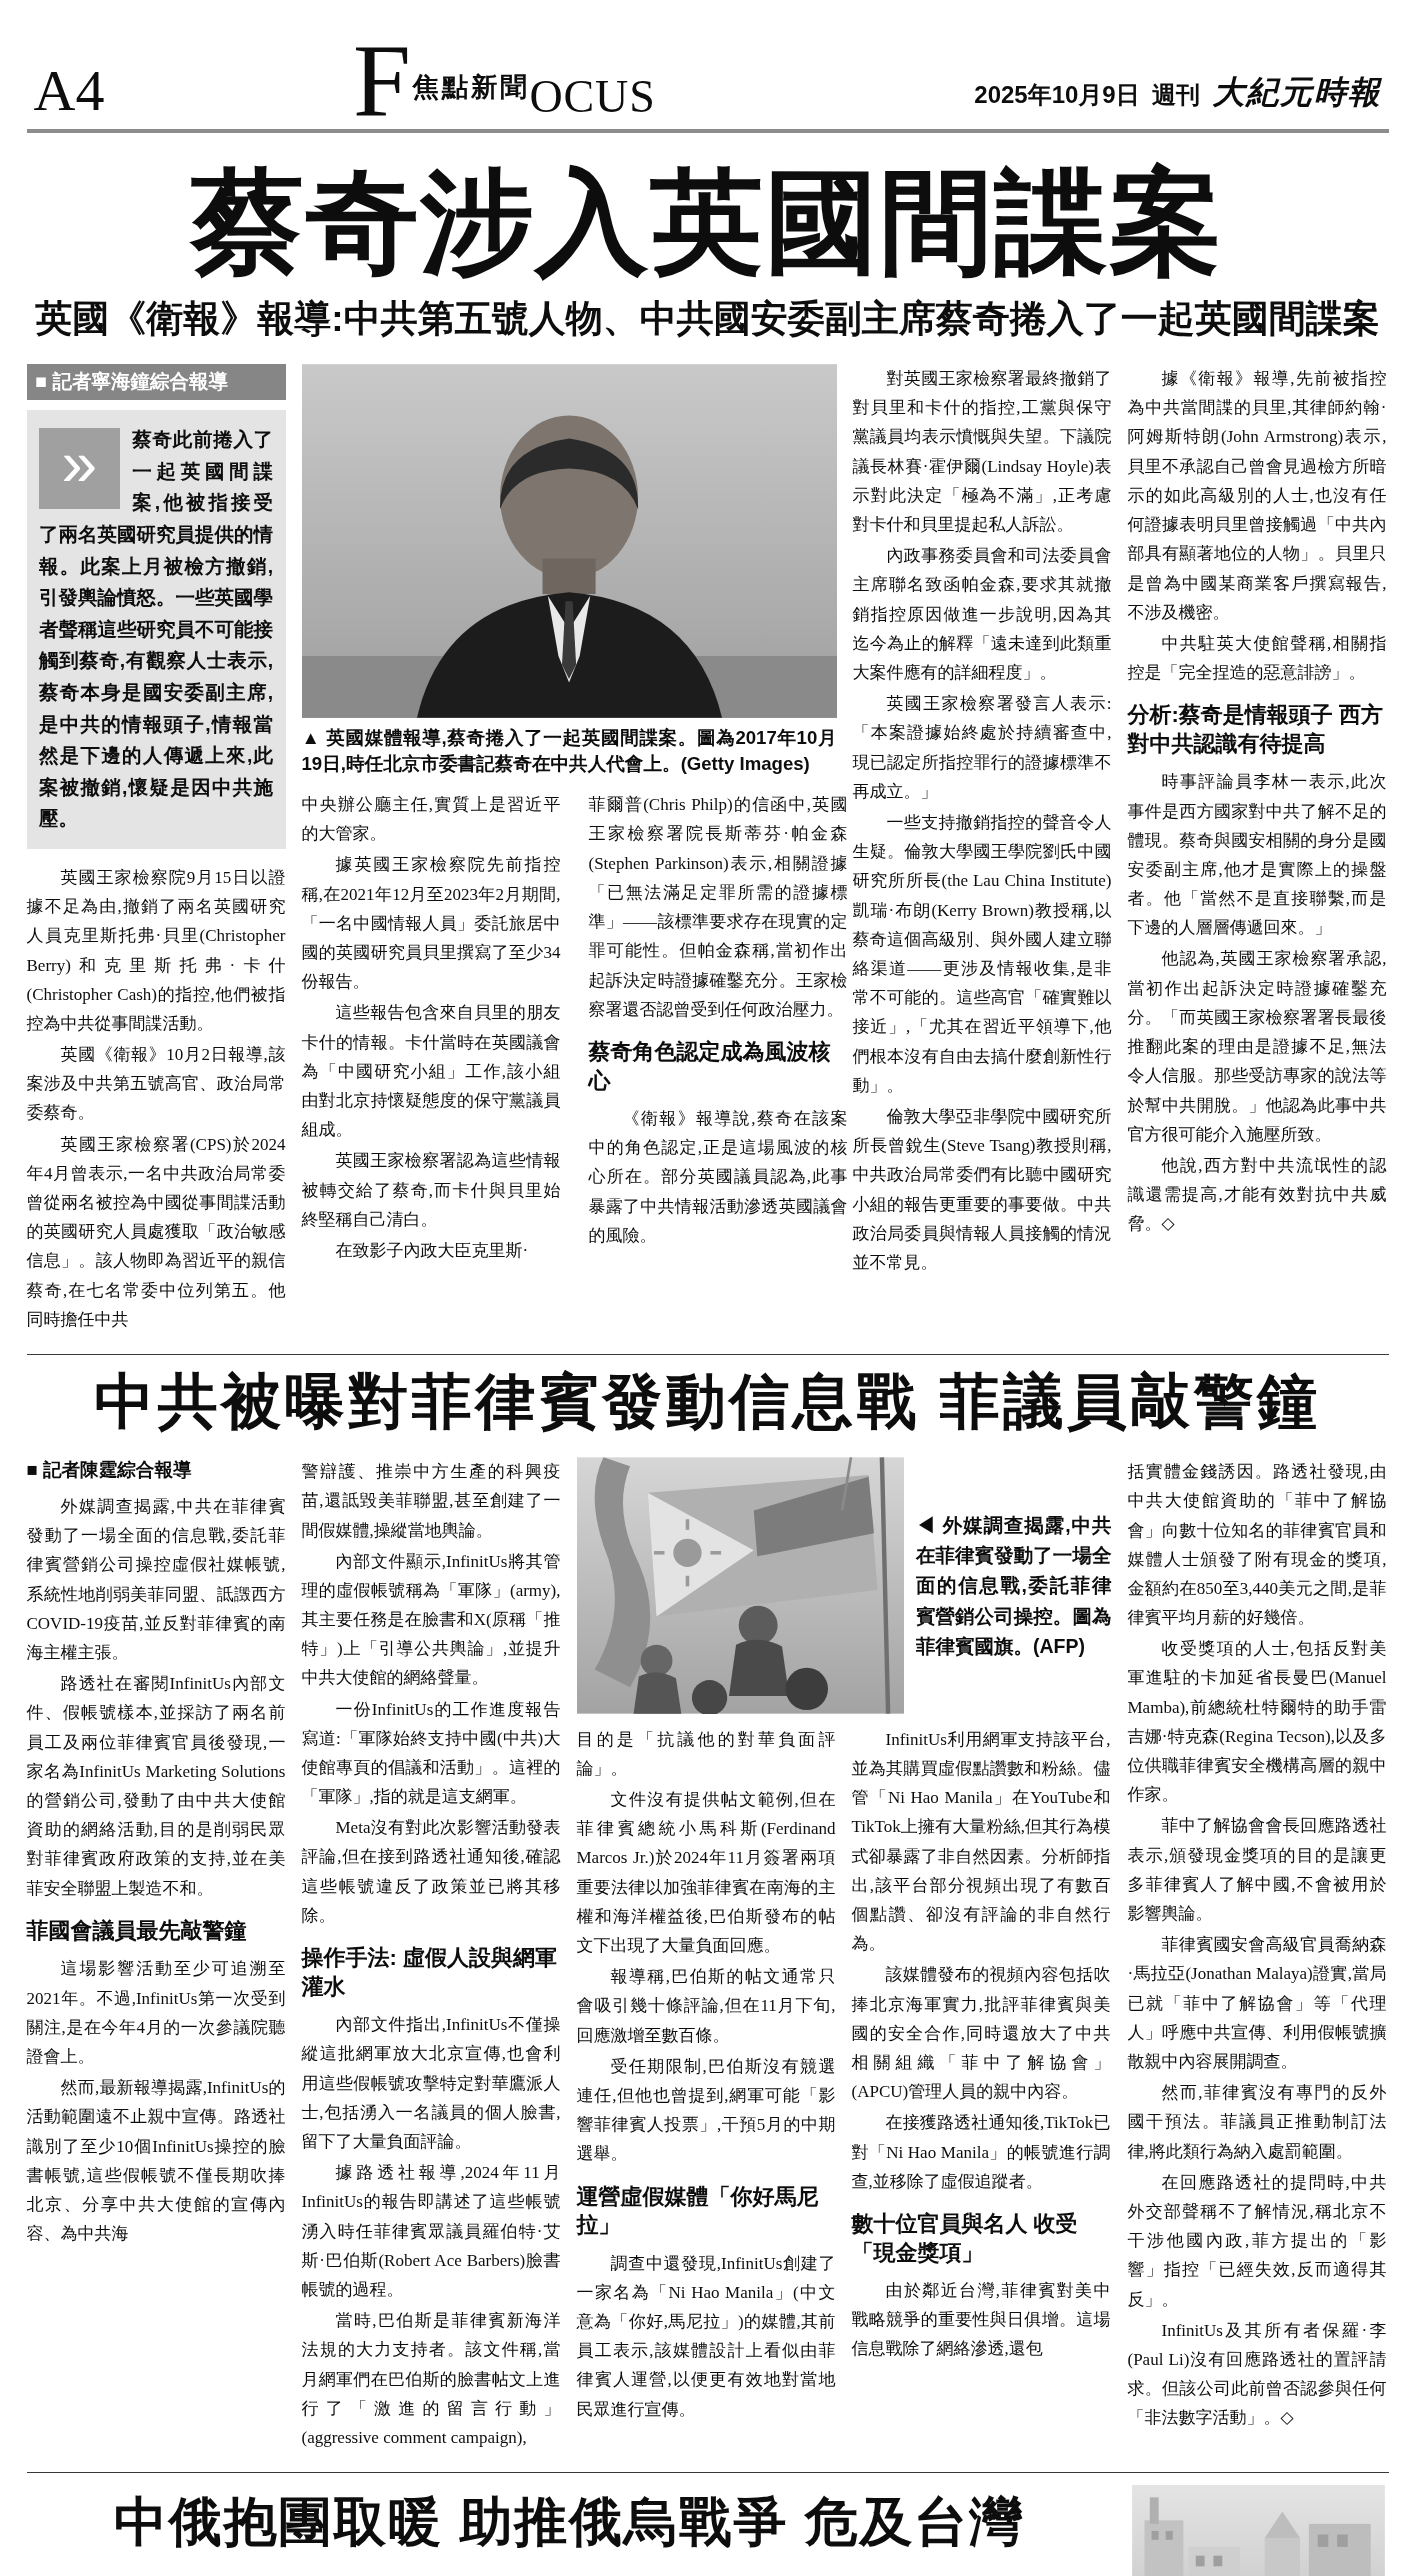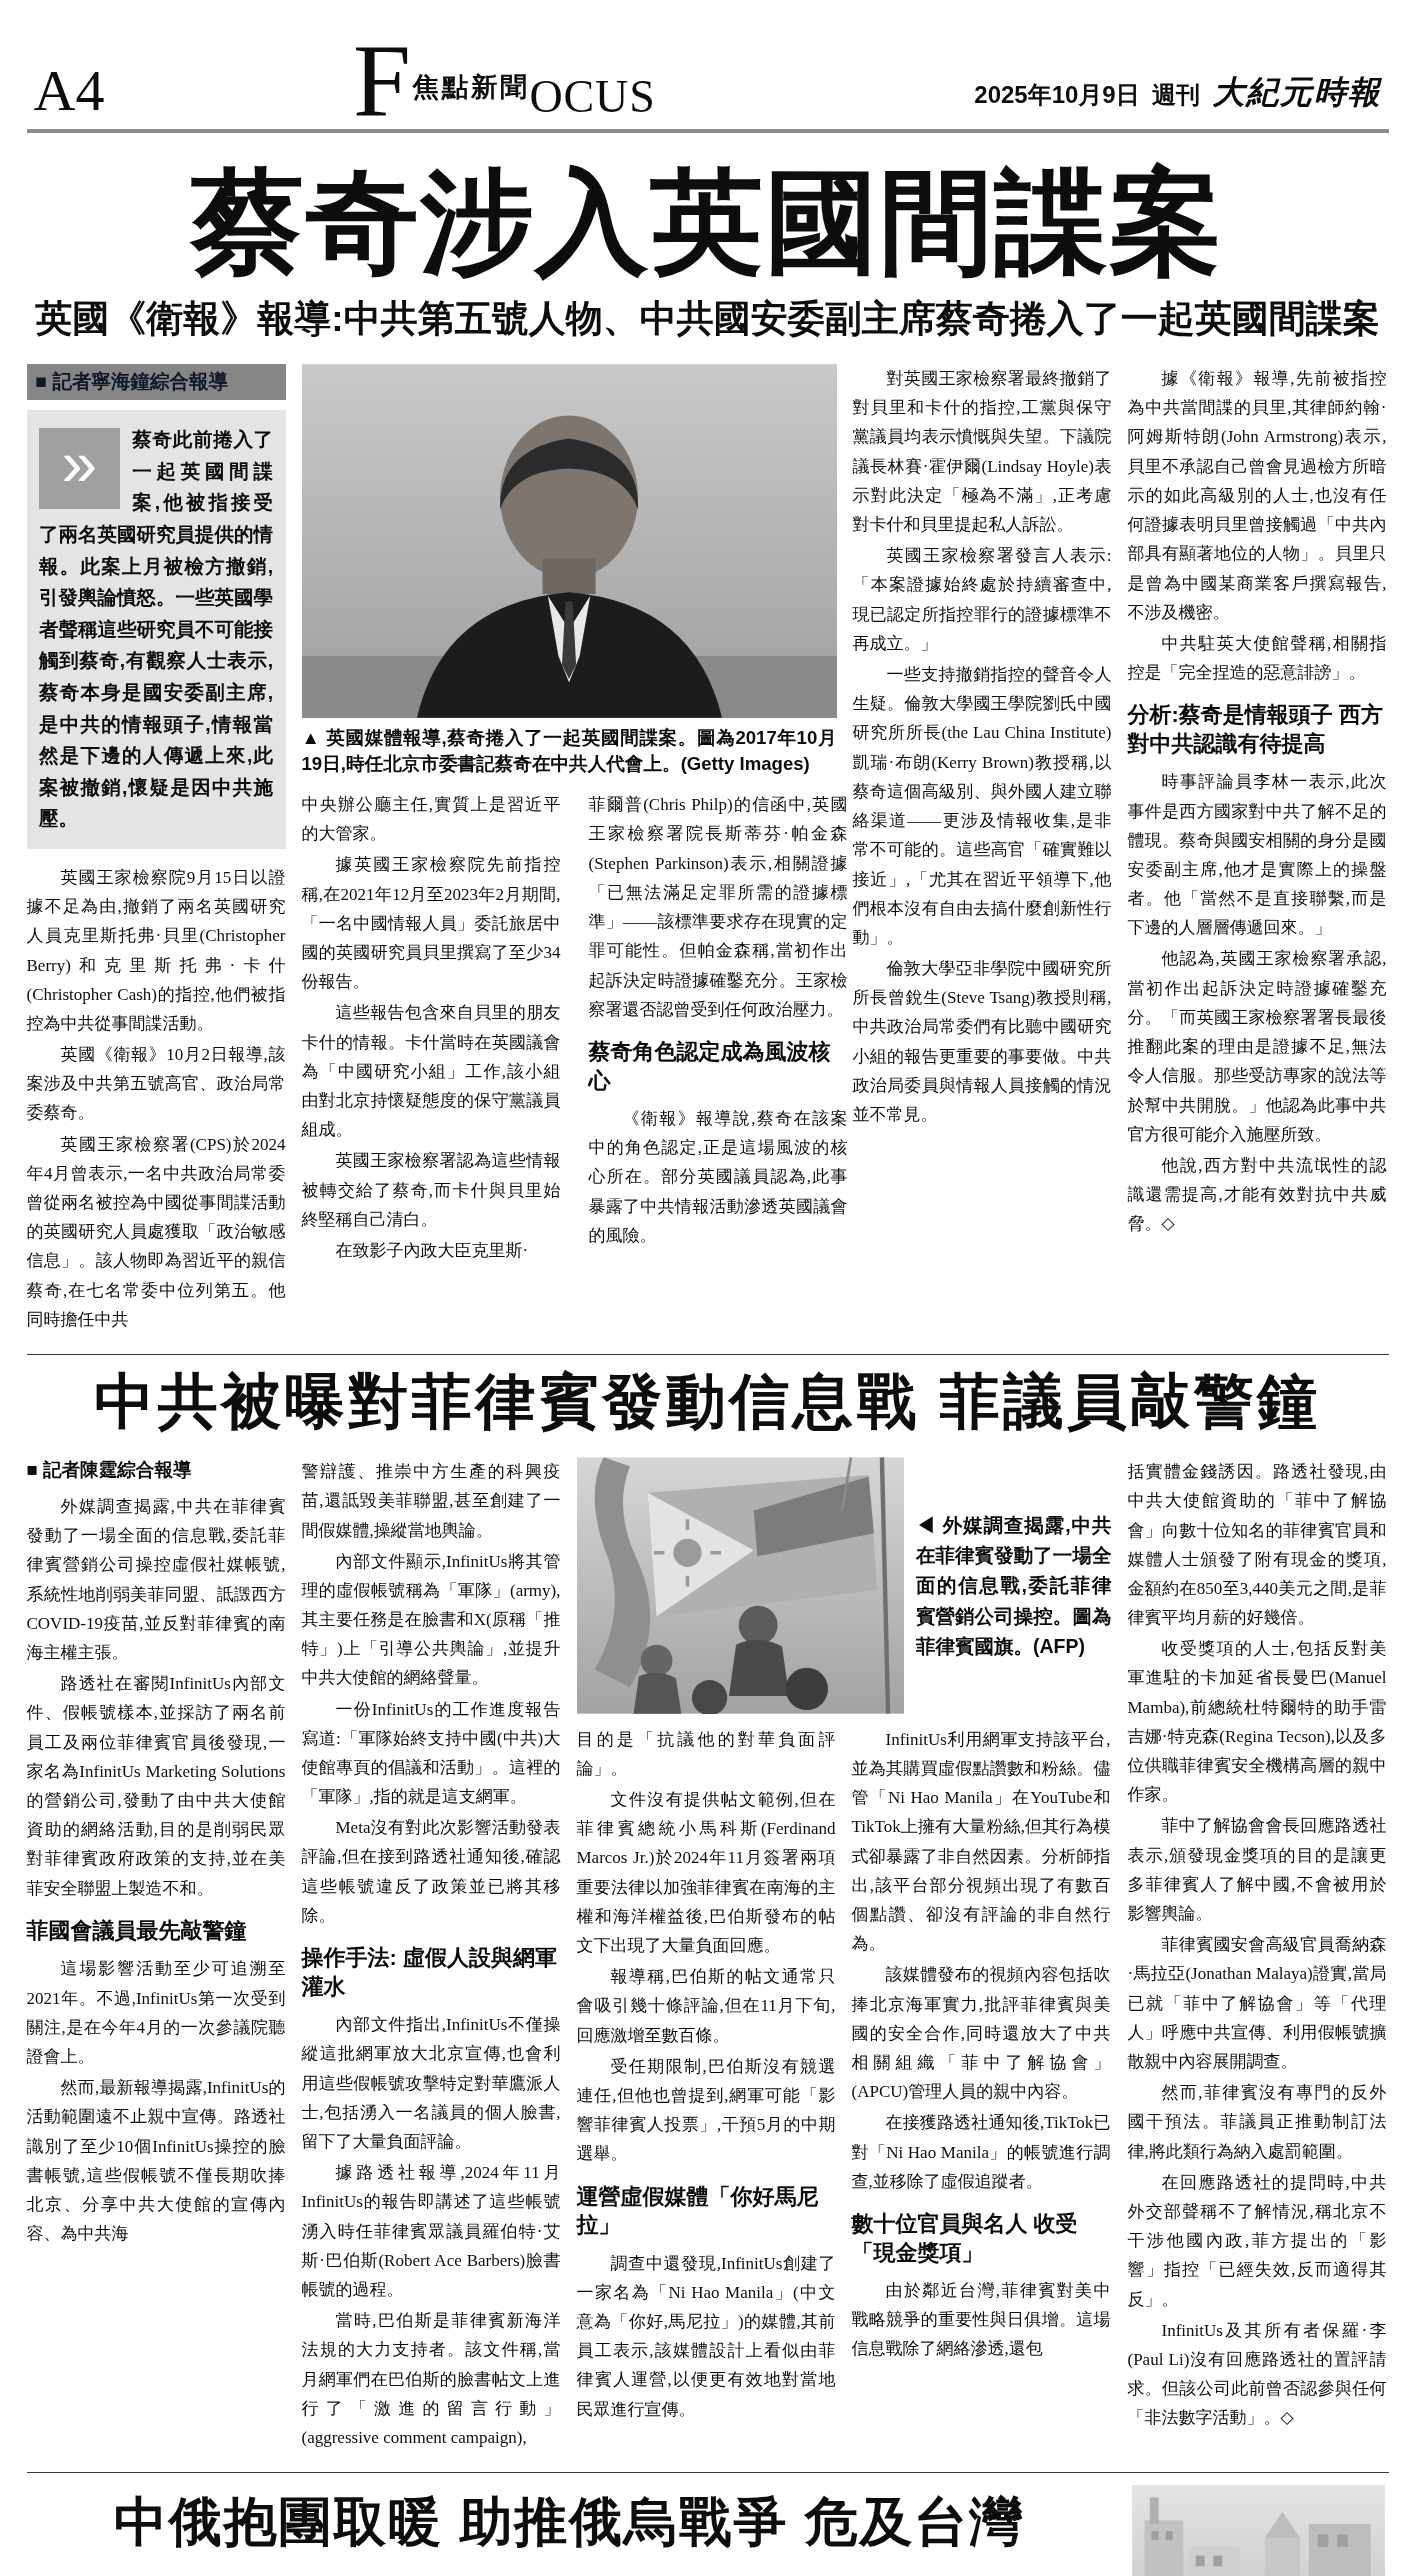--- a/index.html
+++ b/index.html
@@ -21,21 +21,21 @@
 
   
   .a1-headline{font-size:113px;font-weight:900;text-align:center;line-height:1.15;margin:25px 0 5.3px;letter-spacing:1.8px;}
   .a1-sub{font-size:37px;font-weight:700;font-family:"Liberation Sans",sans-serif;text-align:center;line-height:1.2;margin:8.8px 0 23px;}
   .cols{display:flex;gap:16px;}
   .col{flex:0 0 259px;width:259px;}
   .colwide{flex:0 0 535px;width:535px;}
   .body-p p{font-size:17px;line-height:1.72;text-align:justify;margin:0 0 1.8px;text-indent:2em;}
   .body-p p.cont{text-indent:0;}
   .colhead{font-family:"Liberation Sans",sans-serif;font-weight:900;font-size:22px;line-height:1.3;margin:14px 0 8.8px;text-indent:0;}
-  .byline-bar{background:#868686;color:#0f172a;font-family:"Liberation Sans",sans-serif;font-weight:700;font-size:19.5px;padding:4.4px 8.8px;margin-bottom:10.6px;}
+  .byline-bar{background:#868686;color:#ffffff;font-family:"Liberation Sans",sans-serif;font-weight:700;font-size:19.5px;padding:4.4px 8.8px;margin-bottom:10.6px;}
   .byline-plain{font-family:"Liberation Sans",sans-serif;font-weight:900;font-size:18.6px;margin:0 0 8.8px;}
   .leadbox{background:#e4e4e4;padding:14px 12.4px;margin-bottom:14px;overflow:hidden;}
   .lead-ico{float:left;width:81px;height:81px;background:#a0a0a0;margin:3.5px 12.4px 3.5px 0;display:flex;align-items:center;justify-content:center;}
   .lead-ico span{color:#fff;font-size:64px;line-height:1;font-family:"Liberation Sans",sans-serif;transform:translateY(-5.3px);}
   .leadtxt{font-family:"Liberation Sans",sans-serif;font-weight:700;font-size:19.5px;line-height:1.62;text-align:justify;}
   figure{margin:0;}
   .ph1{width:535px;height:354px;}
   .cap{font-family:"Liberation Sans",sans-serif;font-weight:700;font-size:18.6px;line-height:1.42;text-align:justify;margin:7px 0 12.4px;}
   .sect-rule{border:0;border-top:1.8px solid #3a3a3a;margin:17.7px 0 12.4px;}
 
@@ -127,20 +127,21 @@
           <div class="col body-p">
               <p class="cont">菲爾普(Chris Philp)的信函中,英國王家檢察署院長斯蒂芬·帕金森(Stephen Parkinson)表示,相關證據「已無法滿足定罪所需的證據標準」——該標準要求存在現實的定罪可能性。但帕金森稱,當初作出起訴決定時證據確鑿充分。王家檢察署還否認曾受到任何政治壓力。</p>
               <h3 class="colhead">蔡奇角色認定成為風波核心</h3>
               <p>《衛報》報導說,蔡奇在該案中的角色認定,正是這場風波的核心所在。部分英國議員認為,此事暴露了中共情報活動滲透英國議會的風險。</p>
             </div>
         </div>
       </div>
 
       <div class="col body-p">
           <p>對英國王家檢察署最終撤銷了對貝里和卡什的指控,工黨與保守黨議員均表示憤慨與失望。下議院議長林賽·霍伊爾(Lindsay Hoyle)表示對此決定「極為不滿」,正考慮對卡什和貝里提起私人訴訟。</p>
+          <p>內政事務委員會和司法委員會主席聯名致函帕金森,要求其就撤銷指控原因做進一步說明,因為其迄今為止的解釋「遠未達到此類重大案件應有的詳細程度」。</p>
           <p>英國王家檢察署發言人表示:「本案證據始終處於持續審查中,現已認定所指控罪行的證據標準不再成立。」</p>
           <p>一些支持撤銷指控的聲音令人生疑。倫敦大學國王學院劉氏中國研究所所長(the Lau China Institute)凱瑞·布朗(Kerry Brown)教授稱,以蔡奇這個高級別、與外國人建立聯絡渠道——更涉及情報收集,是非常不可能的。這些高官「確實難以接近」,「尤其在習近平領導下,他們根本沒有自由去搞什麼創新性行動」。</p>
           <p>倫敦大學亞非學院中國研究所所長曾銳生(Steve Tsang)教授則稱,中共政治局常委們有比聽中國研究小組的報告更重要的事要做。中共政治局委員與情報人員接觸的情況並不常見。</p>
         </div>
       <div class="col body-p">
           <p>據《衛報》報導,先前被指控為中共當間諜的貝里,其律師約翰·阿姆斯特朗(John Armstrong)表示,貝里不承認自己曾會見過檢方所暗示的如此高級別的人士,也沒有任何證據表明貝里曾接觸過「中共內部具有顯著地位的人物」。貝里只是曾為中國某商業客戶撰寫報告,不涉及機密。</p>
           <p>中共駐英大使館聲稱,相關指控是「完全捏造的惡意誹謗」。</p>
           <h3 class="colhead">分析:蔡奇是情報頭子 西方對中共認識有待提高</h3>
           <p>時事評論員李林一表示,此次事件是西方國家對中共了解不足的體現。蔡奇與國安相關的身分是國安委副主席,他才是實際上的操盤者。他「當然不是直接聯繫,而是下邊的人層層傳遞回來。」</p>
           <p>他認為,英國王家檢察署承認,當初作出起訴決定時證據確鑿充分。「而英國王家檢察署署長最後推翻此案的理由是證據不足,無法令人信服。那些受訪專家的說法等於幫中共開脫。」他認為此事中共官方很可能介入施壓所致。</p>

